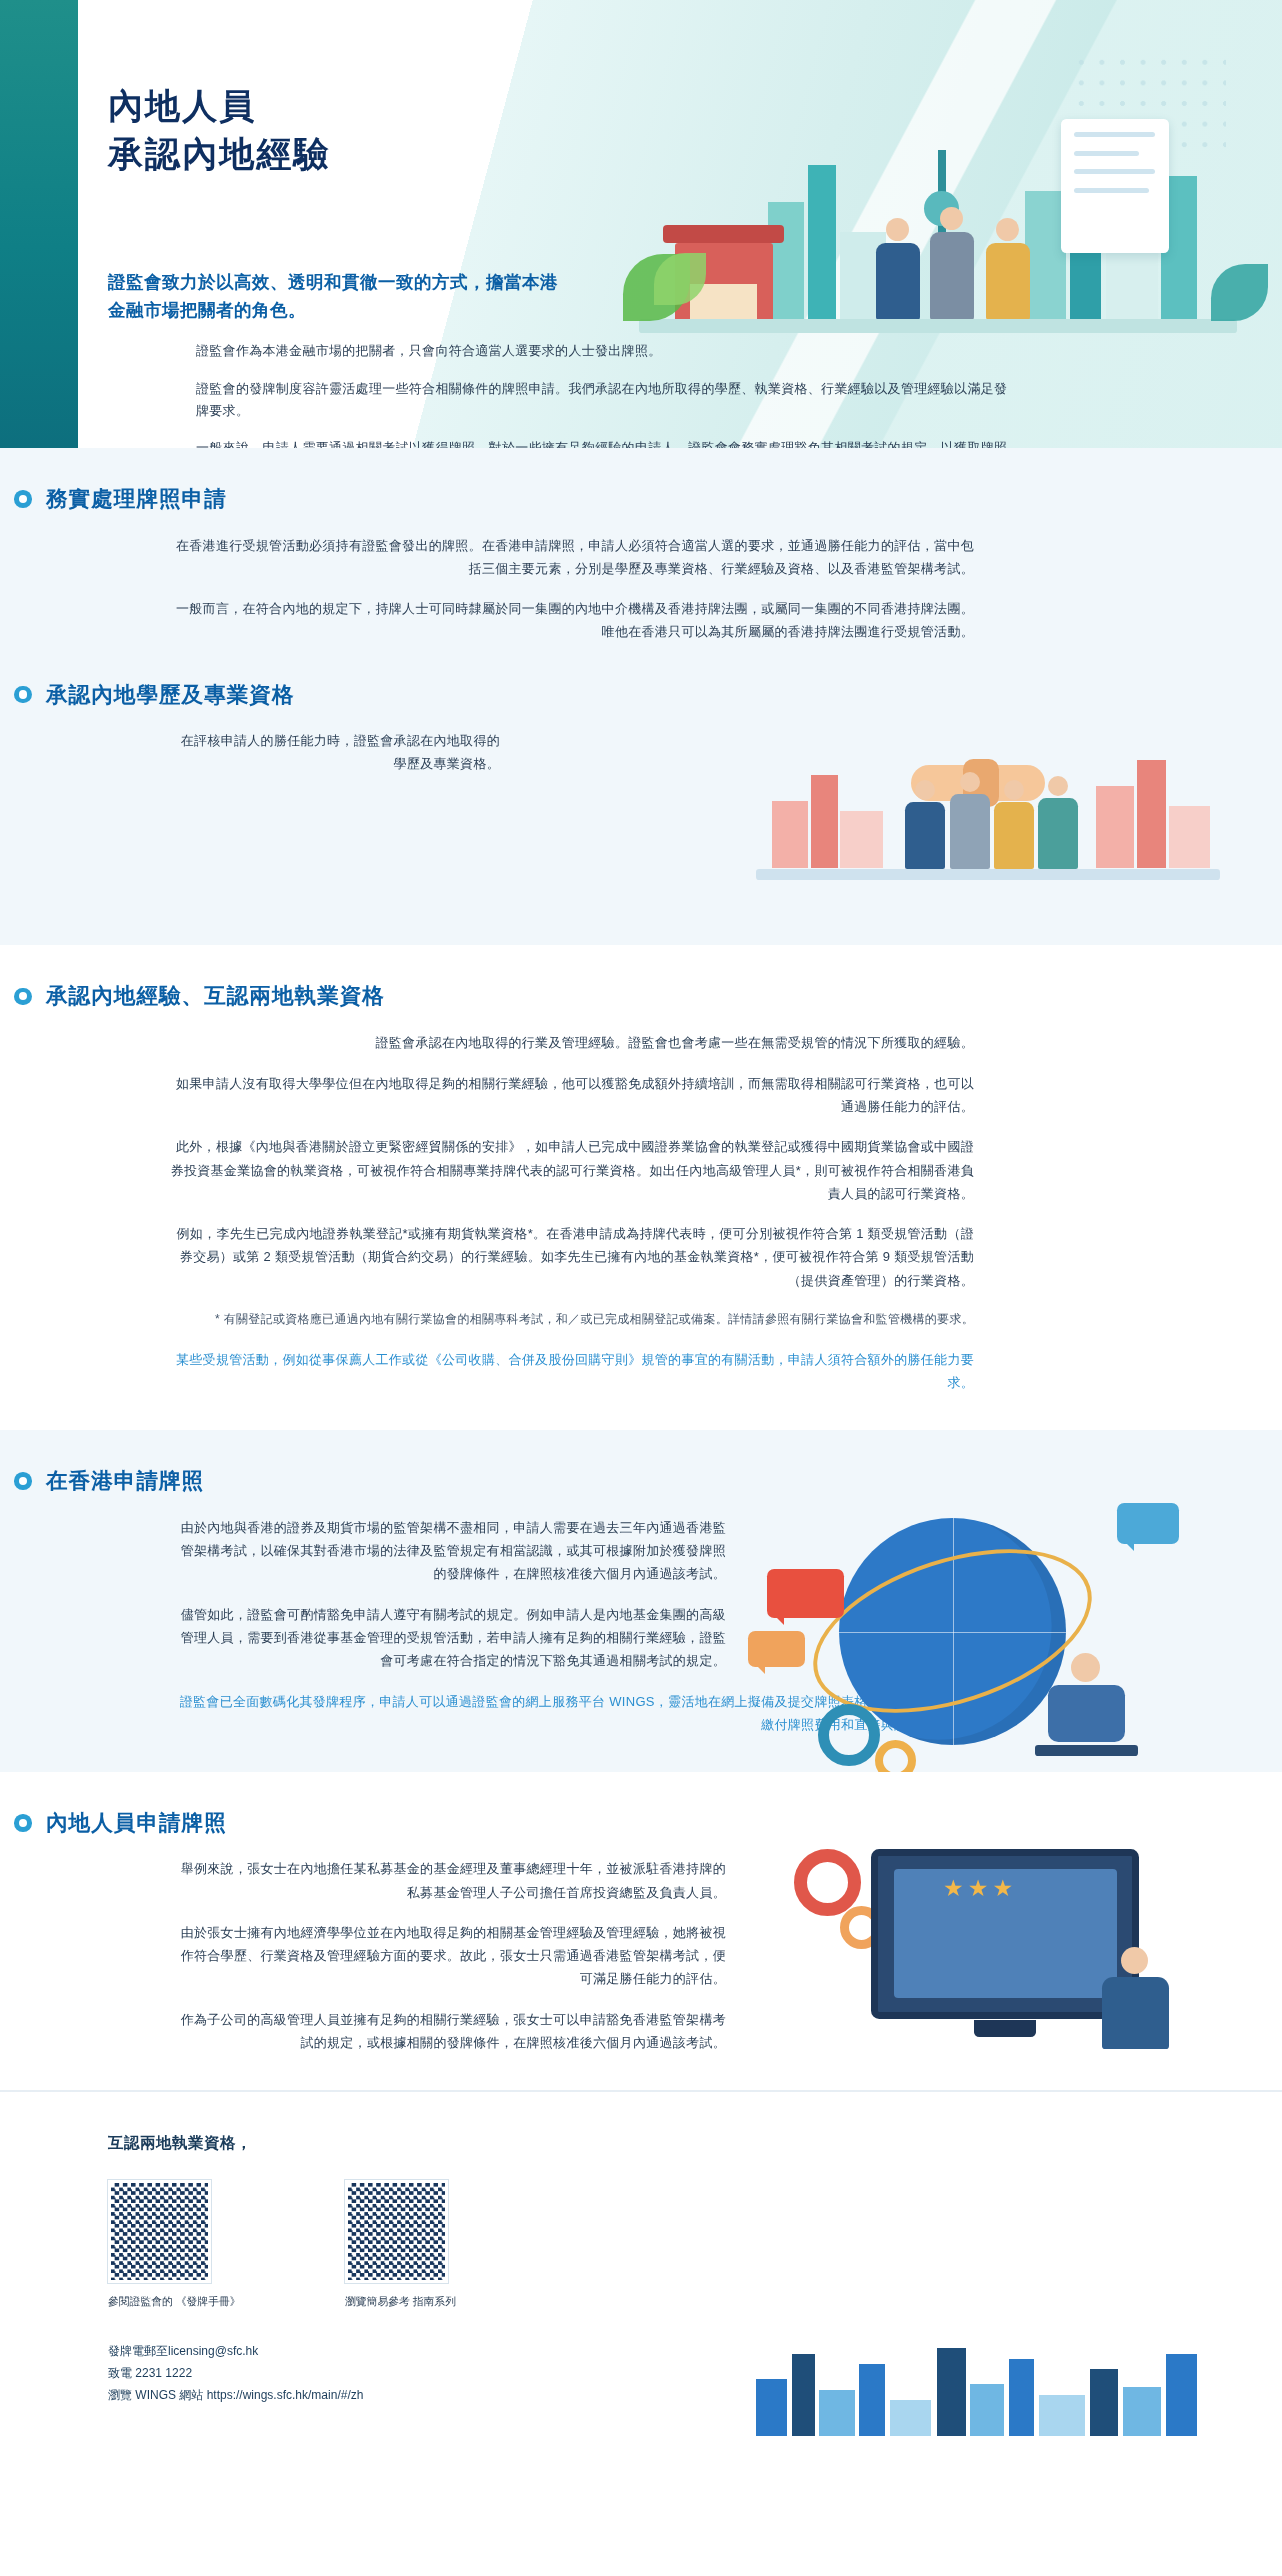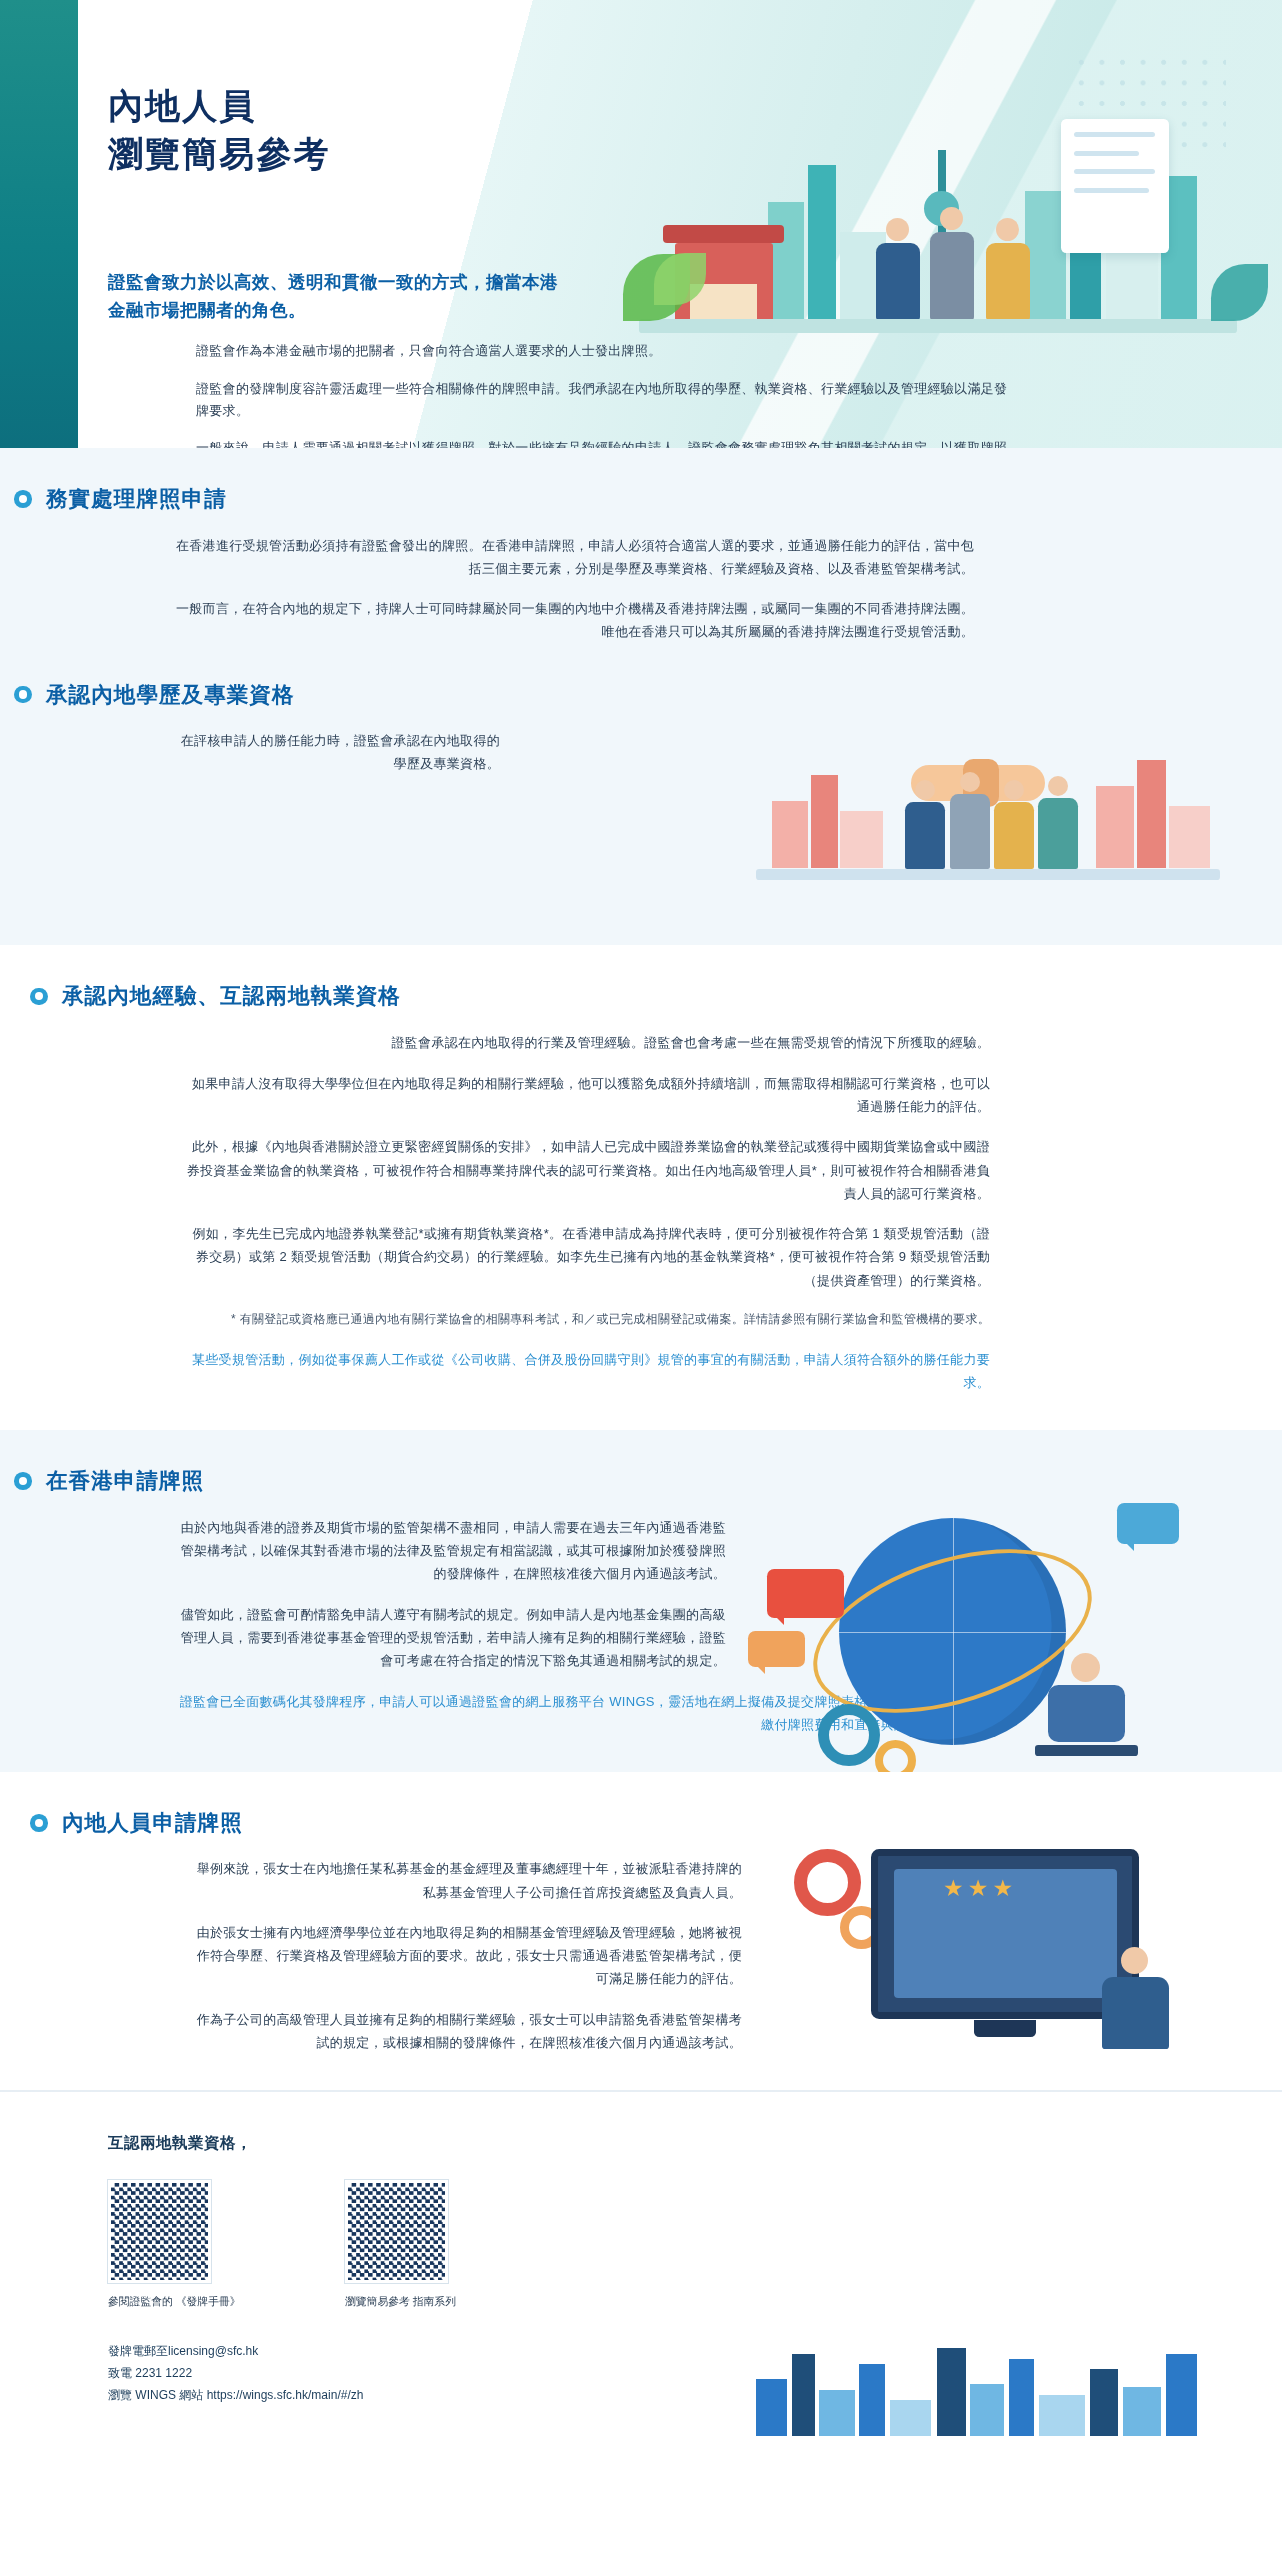--- a/index.html
+++ b/index.html
@@ -109,21 +109,21 @@
   .doc-card span:nth-child(4) { width: 70%; }
   .dots-grid {
     position: absolute; right: 41px; top: 31px; width: 155px; height: 103px;
     background-image: radial-gradient(#bfe0e5 2.6px, transparent 2.6px);
     background-size: 20.6px 20.6px; opacity: .7;
   }
 
   
   .band { position: relative; width: 1282px; }
   .band.tint { background: #f1f7fb; }
-  .band.white { background: #ffffff; padding-left: 16px; }
+  .band.white { background: #ffffff; }
   .band-inner { position: relative; padding: 36px 0 36px 0; }
 
   .hdr { position: relative; margin-left: 46px; margin-bottom: 20.6px; }
   .hdr .dot {
     position: absolute; left: -32px; top: 6.2px; width: 17.5px; height: 17.5px;
     border-radius: 50%; background: #2b9fd4;
   }
   .hdr .dot:after {
     content: ""; position: absolute; left: 4.6px; top: 4.6px; width: 8.2px; height: 8.2px;
     background: #ffffff; border-radius: 50%;
@@ -305,21 +305,21 @@
           <div class="body"></div>
         </div>
       <div class="ground"></div>
       <div class="leaf l1"></div>
       <div class="leaf l2"></div>
       <div class="leaf l3"></div>
     </div>
 
     <h1 class="hero-title">
       <span>內地人員</span><br>
-      <span>瀏覽簡易參考</span>
+      <span>承認內地經驗</span>
     </h1>
 
     <div class="hero-sub">證監會致力於以高效、透明和貫徹一致的方式，擔當本港金融市場把關者的角色。</div>
 
     <div class="hero-body">
       <p>證監會作為本港金融市場的把關者，只會向符合適當人選要求的人士發出牌照。</p>
       <p>證監會的發牌制度容許靈活處理一些符合相關條件的牌照申請。我們承認在內地所取得的學歷、執業資格、行業經驗以及管理經驗以滿足發牌要求。</p>
       <p>一般來說，申請人需要通過相關考試以獲得牌照。對於一些擁有足夠經驗的申請人，證監會會務實處理豁免其相關考試的規定，以獲取牌照在香港執業。</p>
 
     </div>

